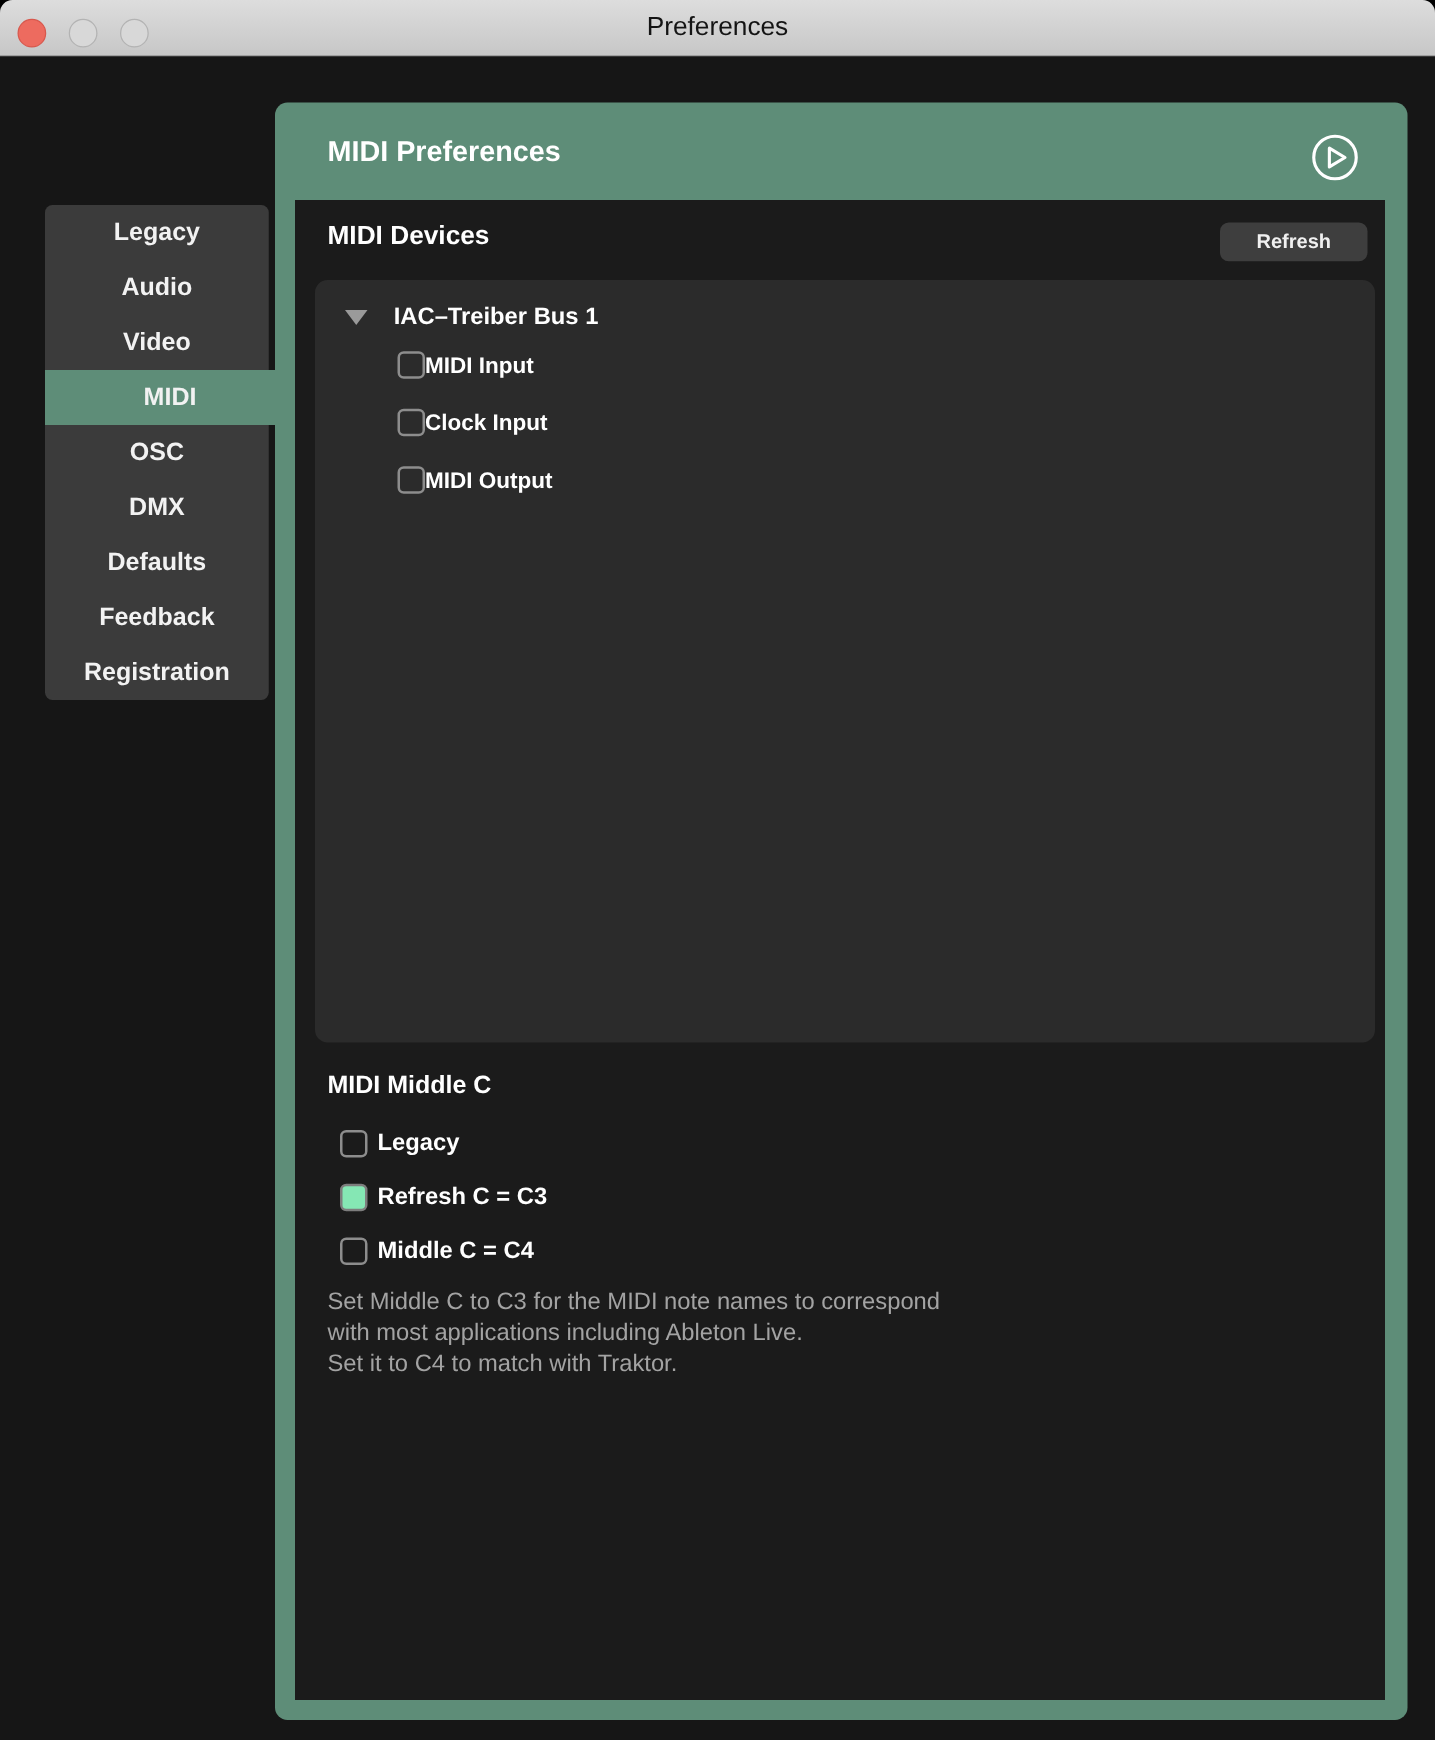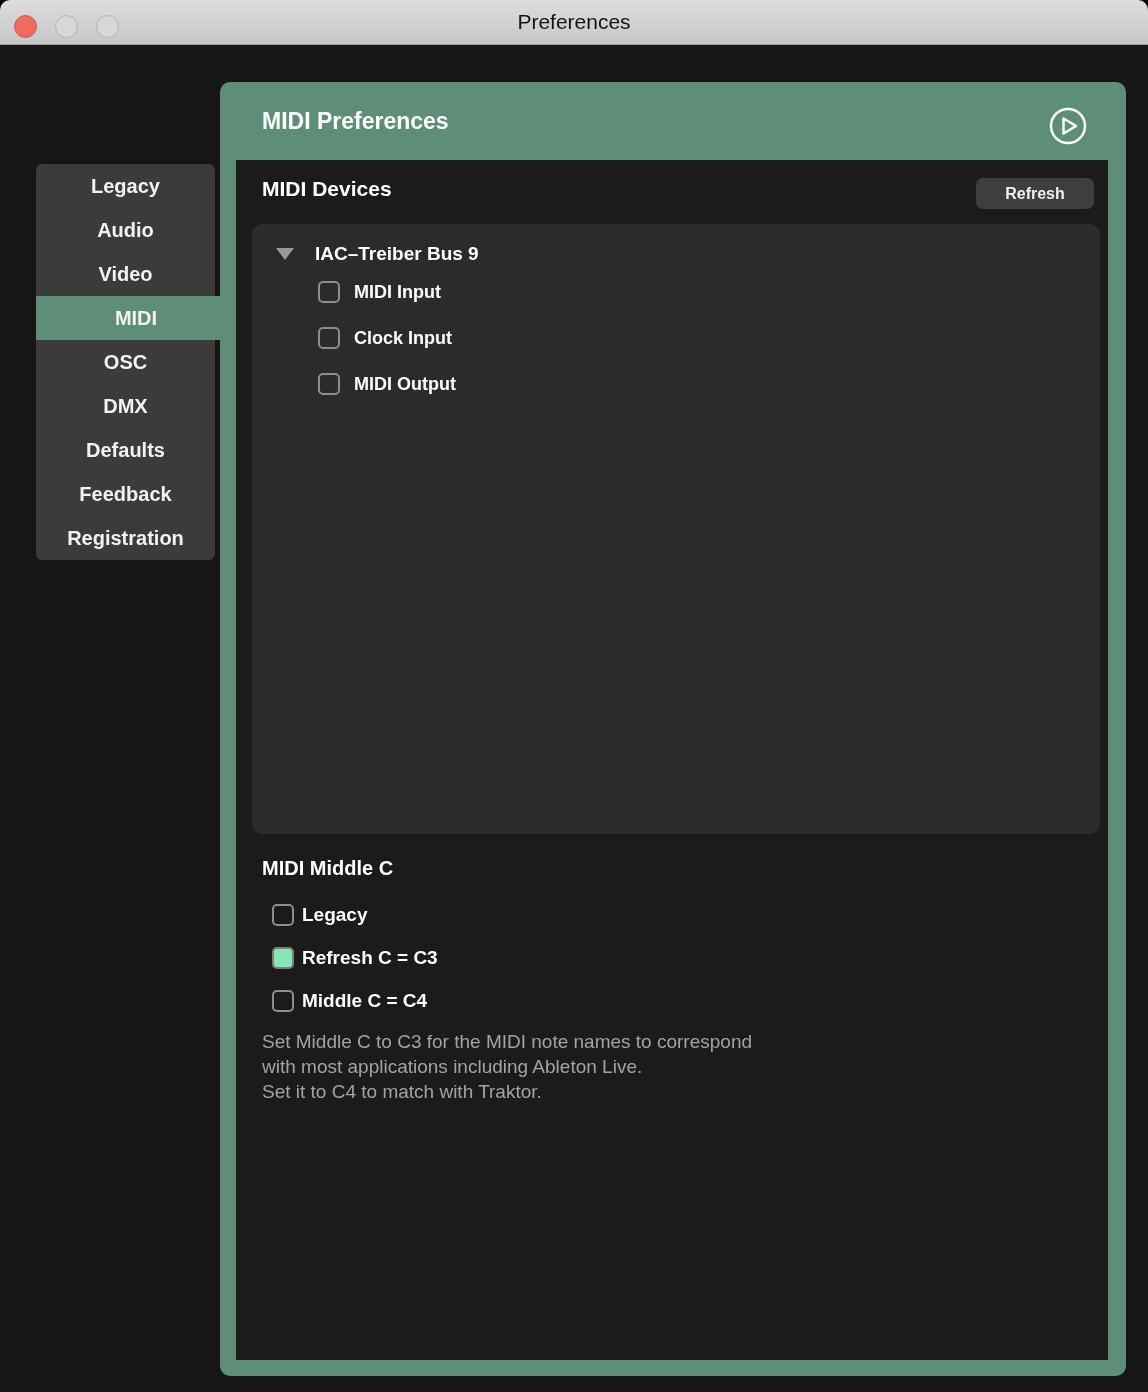--- a/index.html
+++ b/index.html
@@ -92,21 +92,21 @@
   }
   .port-row {
     display:flex; align-items:center; height:46px; margin-left:46px;
     cursor:default;
   }
   .checkbox {
     width:22px; height:22px; border:2px solid #8d8d8d; border-radius:5px;
     background:transparent; flex:none; cursor:pointer;
   }
   .checkbox.checked { background:var(--checked-mint); border-color:#7d7d7d; }
-  .port-label { margin-left:14px; color:#ffffff; font-size:18px; font-weight:bold; }
+  .port-label { color:#ffffff; font-size:18px; font-weight:bold; }
 
   
   .mc-heading { top:697px; font-size:20px; }
   .mc-options { position:absolute; left:36px; top:733px; }
   .mc-row { display:flex; align-items:center; height:43px; cursor:default; }
   .mc-label { margin-left:8px; color:#ffffff; font-size:19px; font-weight:bold; }
   .help-text {
     position:absolute; left:26px; top:869px;
     color:#a3a3a3; font-size:19px; line-height:25px;
   }
@@ -150,21 +150,21 @@
 
     <div class="content">
 
       <div class="section-heading devices-heading">MIDI Devices</div>
 
       <button class="refresh-btn">Refresh</button>
 
       <div class="device-list">
         <div class="device-header">
           <div class="disclosure"></div>
-          <div class="device-name">IAC–Treiber Bus 9</div>
+          <div class="device-name">IAC–Treiber Bus 1</div>
         </div>
 
         <div class="port-row">
           <div class="checkbox"></div>
           <div class="port-label">MIDI Input</div>
         </div>
         <div class="port-row">
           <div class="checkbox"></div>
           <div class="port-label">Clock Input</div>
         </div>

